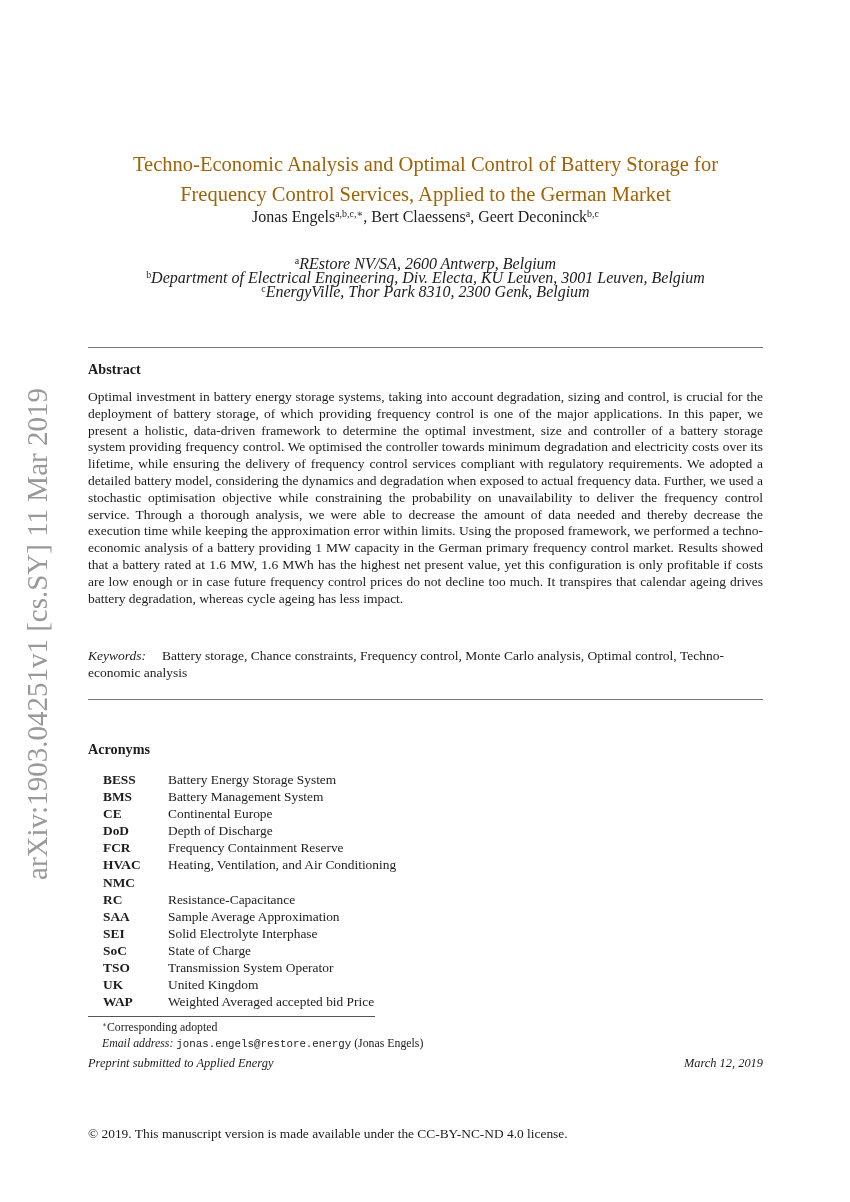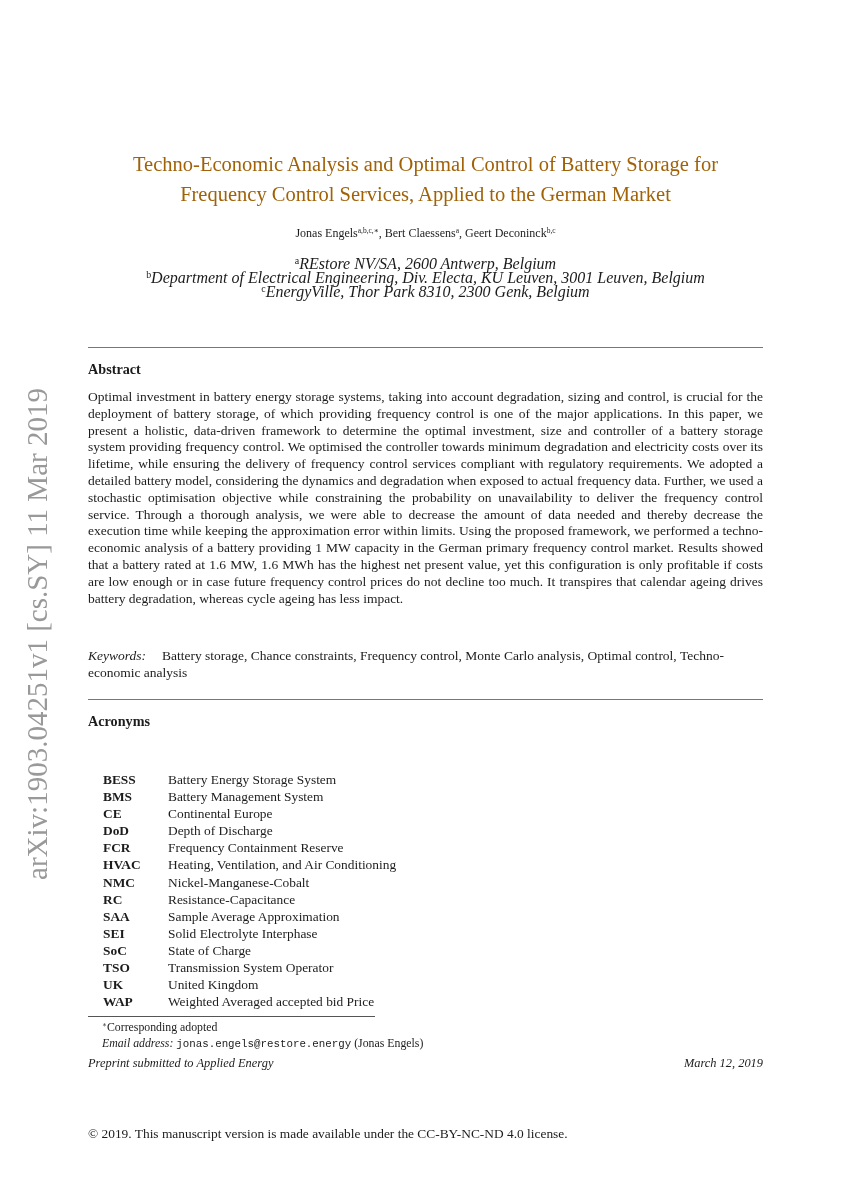--- a/index.html
+++ b/index.html
@@ -26,22 +26,22 @@
     color: #999999;
     white-space: nowrap;
   }
   .content { position: absolute; left: 88px; width: 675px; top: 0; }
 
   .title-block {
     position: absolute; top: 149px; width: 675px;
     text-align: center; font-size: 20.5px; line-height: 30px; color: #a16207;
   }
   .authors-line {
-    position: absolute; top: 226px; width: 675px;
-    text-align: center; font-size: 12px;
+    position: absolute; top: 208px; width: 675px;
+    text-align: center; font-size: 16px;
   }
   sup { font-size: 0.62em; line-height: 0; position: relative; vertical-align: baseline; top: -0.55em; }
   .affiliations {
     position: absolute; top: 257px; width: 675px;
     text-align: center; font-size: 16px; line-height: 14px; font-style: italic;
   }
   .affiliations sup { font-style: normal; }
 
   .rule-top { position: absolute; top: 347px; width: 675px; border-top: 1.2px solid #777; }
   .abstract-heading { position: absolute; top: 361px; font-size: 14.2px; font-weight: bold; }
@@ -49,21 +49,21 @@
     position: absolute; top: 389px; width: 675px;
     font-size: 13.5px; line-height: 16.8px; text-align: justify;
   }
   .keywords {
     position: absolute; top: 647px; width: 652px;
     font-size: 13.5px; line-height: 17px;
   }
   .kw-label { font-style: italic; margin-right: 16px; }
   .rule-mid { position: absolute; top: 699px; width: 675px; border-top: 1.2px solid #777; }
 
-  .acronyms-heading { position: absolute; top: 713px; font-size: 14.2px; font-weight: bold; }
+  .acronyms-heading { position: absolute; top: 741px; font-size: 14.2px; font-weight: bold; }
   .acronyms-list { position: absolute; top: 771px; left: 15px; width: 640px; font-size: 13.4px; }
   .acro-row { display: flex; height: 17.1px; line-height: 17.1px; }
   .acro-term { width: 65px; font-weight: bold; flex: none; }
   .acro-def { flex: 1; }
 
   .footnote-rule { position: absolute; top: 1016px; width: 287px; border-top: 1px solid #555; }
   .footnote { position: absolute; top: 1019px; left: 14px; width: 640px; font-size: 11.8px; line-height: 16px; }
   .mono { font-family: "Liberation Mono", "DejaVu Sans Mono", monospace; font-size: 10.8px; }
   .italic { font-style: italic; }
 
@@ -130,21 +130,20 @@
         <div class="acro-row">
           <span class="acro-term">FCR</span>
           <span class="acro-def">Frequency Containment Reserve</span>
         </div>
         <div class="acro-row">
           <span class="acro-term">HVAC</span>
           <span class="acro-def">Heating, Ventilation, and Air Conditioning</span>
         </div>
         <div class="acro-row">
           <span class="acro-term">NMC</span>
-          <span class="acro-def">Nickel-Manganese-Cobalt</span>
         </div>
         <div class="acro-row">
           <span class="acro-term">RC</span>
           <span class="acro-def">Resistance-Capacitance</span>
         </div>
         <div class="acro-row">
           <span class="acro-term">SAA</span>
           <span class="acro-def">Sample Average Approximation</span>
         </div>
         <div class="acro-row">

